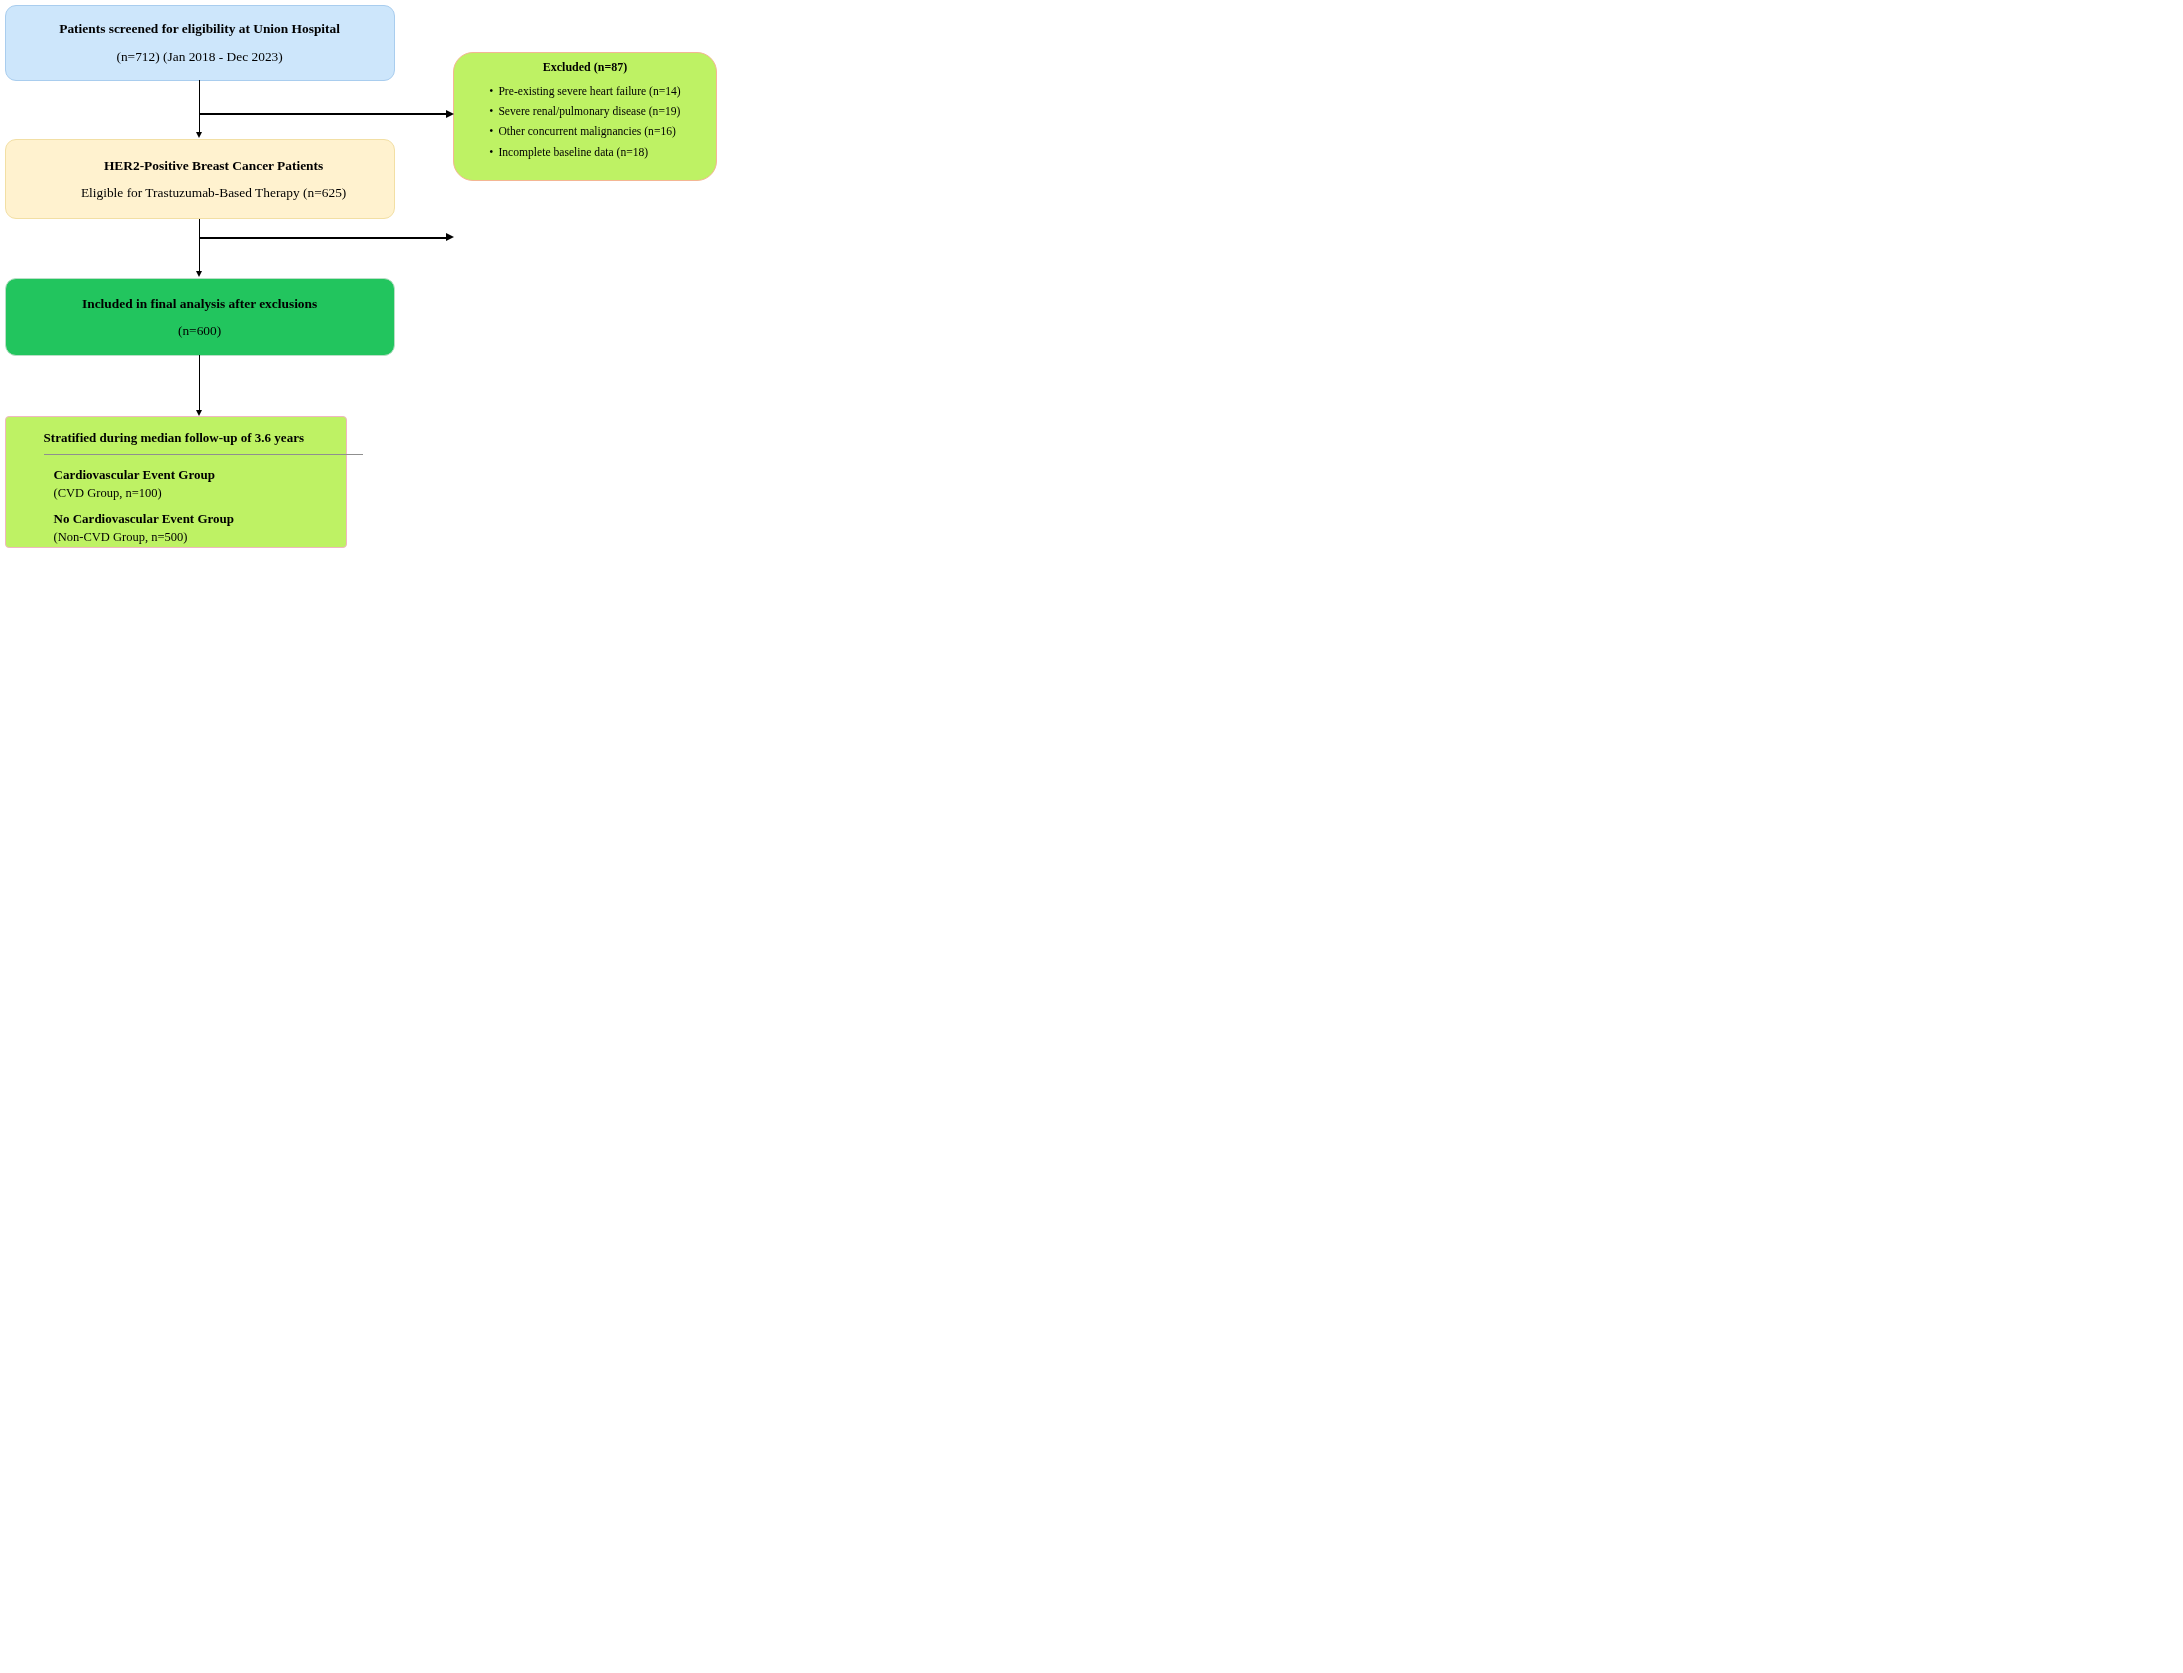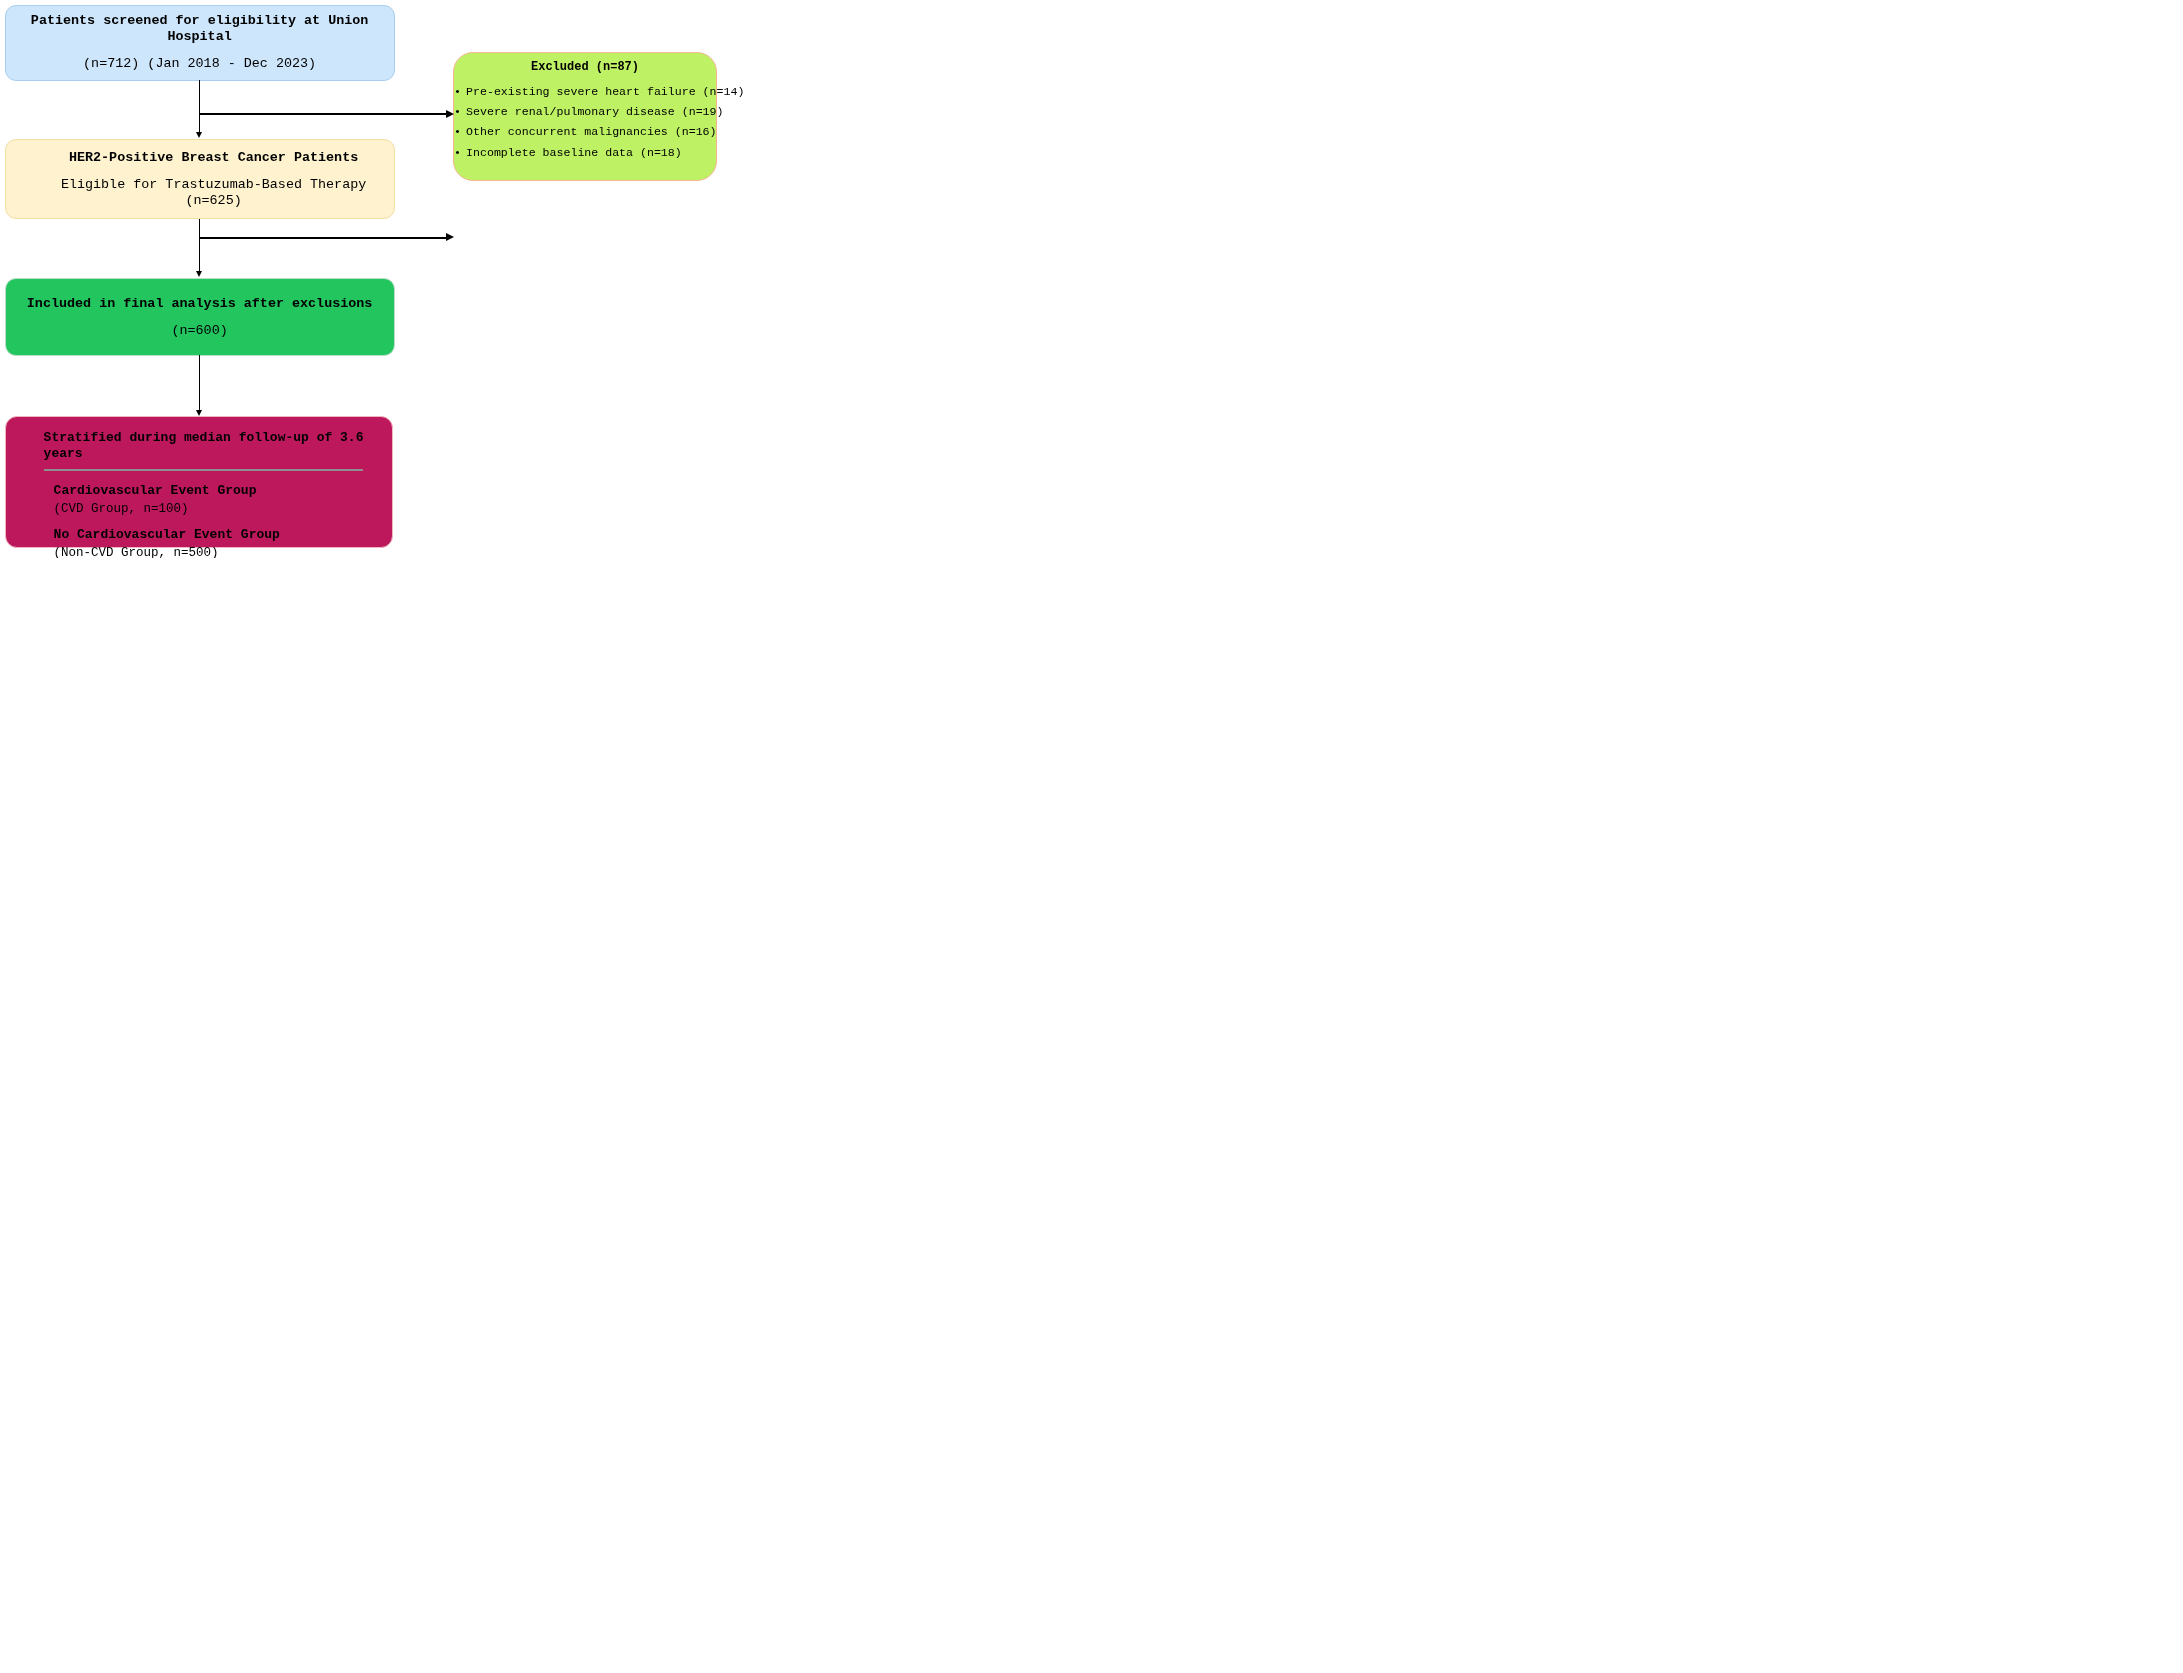--- a/index.html
+++ b/index.html
@@ -3,27 +3,27 @@
 <meta charset="utf-8">
 <style>
   html,body{margin:0;padding:0;background:#ffffff;}
   .canvas{
     position:relative;
     width:727px;height:558px;
     background:#ffffff;
     font-family:"Liberation Serif","DejaVu Serif",serif;
     color:#000;
   }
-  .box{position:absolute;box-sizing:border-box;font-family:Liberation Mono, monospace;}
+  .box{position:absolute;box-sizing:border-box;}
   .stack{display:flex;flex-direction:column;align-items:center;justify-content:center;text-align:center;}
 
   .box-blue{left:4.6px;top:4.6px;width:390px;height:76px;background:#cde6fb;border:1.4px solid #a9cdee;border-radius:11px;gap:12px;}
   .box-yellow{left:4.6px;top:139px;width:390px;height:80px;background:#fff2cf;border:1.4px solid #f2dfa4;border-radius:11px;gap:12px;padding-left:28px;}
   .box-green{left:4.6px;top:278px;width:390px;height:78px;background:#22c55e;border:1.4px solid #b9dfc6;border-radius:11px;gap:12px;}
-  .box-pink{left:4.6px;top:416px;width:388px;height:132px;background:#be185d;border:1.4px solid #f0b7c0;border-radius:12px;}
+  .box-pink{left:4.6px;top:416px;width:342px;height:132px;background:#bef264;border:1.4px solid #f0b7c0;border-radius:4px;}
   .box-peach{left:453px;width:264px;background:#bef264;border:1.4px solid #f4b694;border-radius:20px;}
   .box-exc1{top:52px;height:129px;}
   .box-exc2{top:200px;height:78px;}
 
   .main-line{font-size:13.4px;line-height:1.15;}
   .bold{font-weight:bold;}
 
   .exc-head{text-align:center;font-weight:bold;font-size:12px;margin-top:8.3px;line-height:1.15;}
   .exc-list{width:fit-content;margin:6.5px auto 0;font-size:11.6px;line-height:1.76;text-align:left;}
   .exc-item{white-space:nowrap;}

